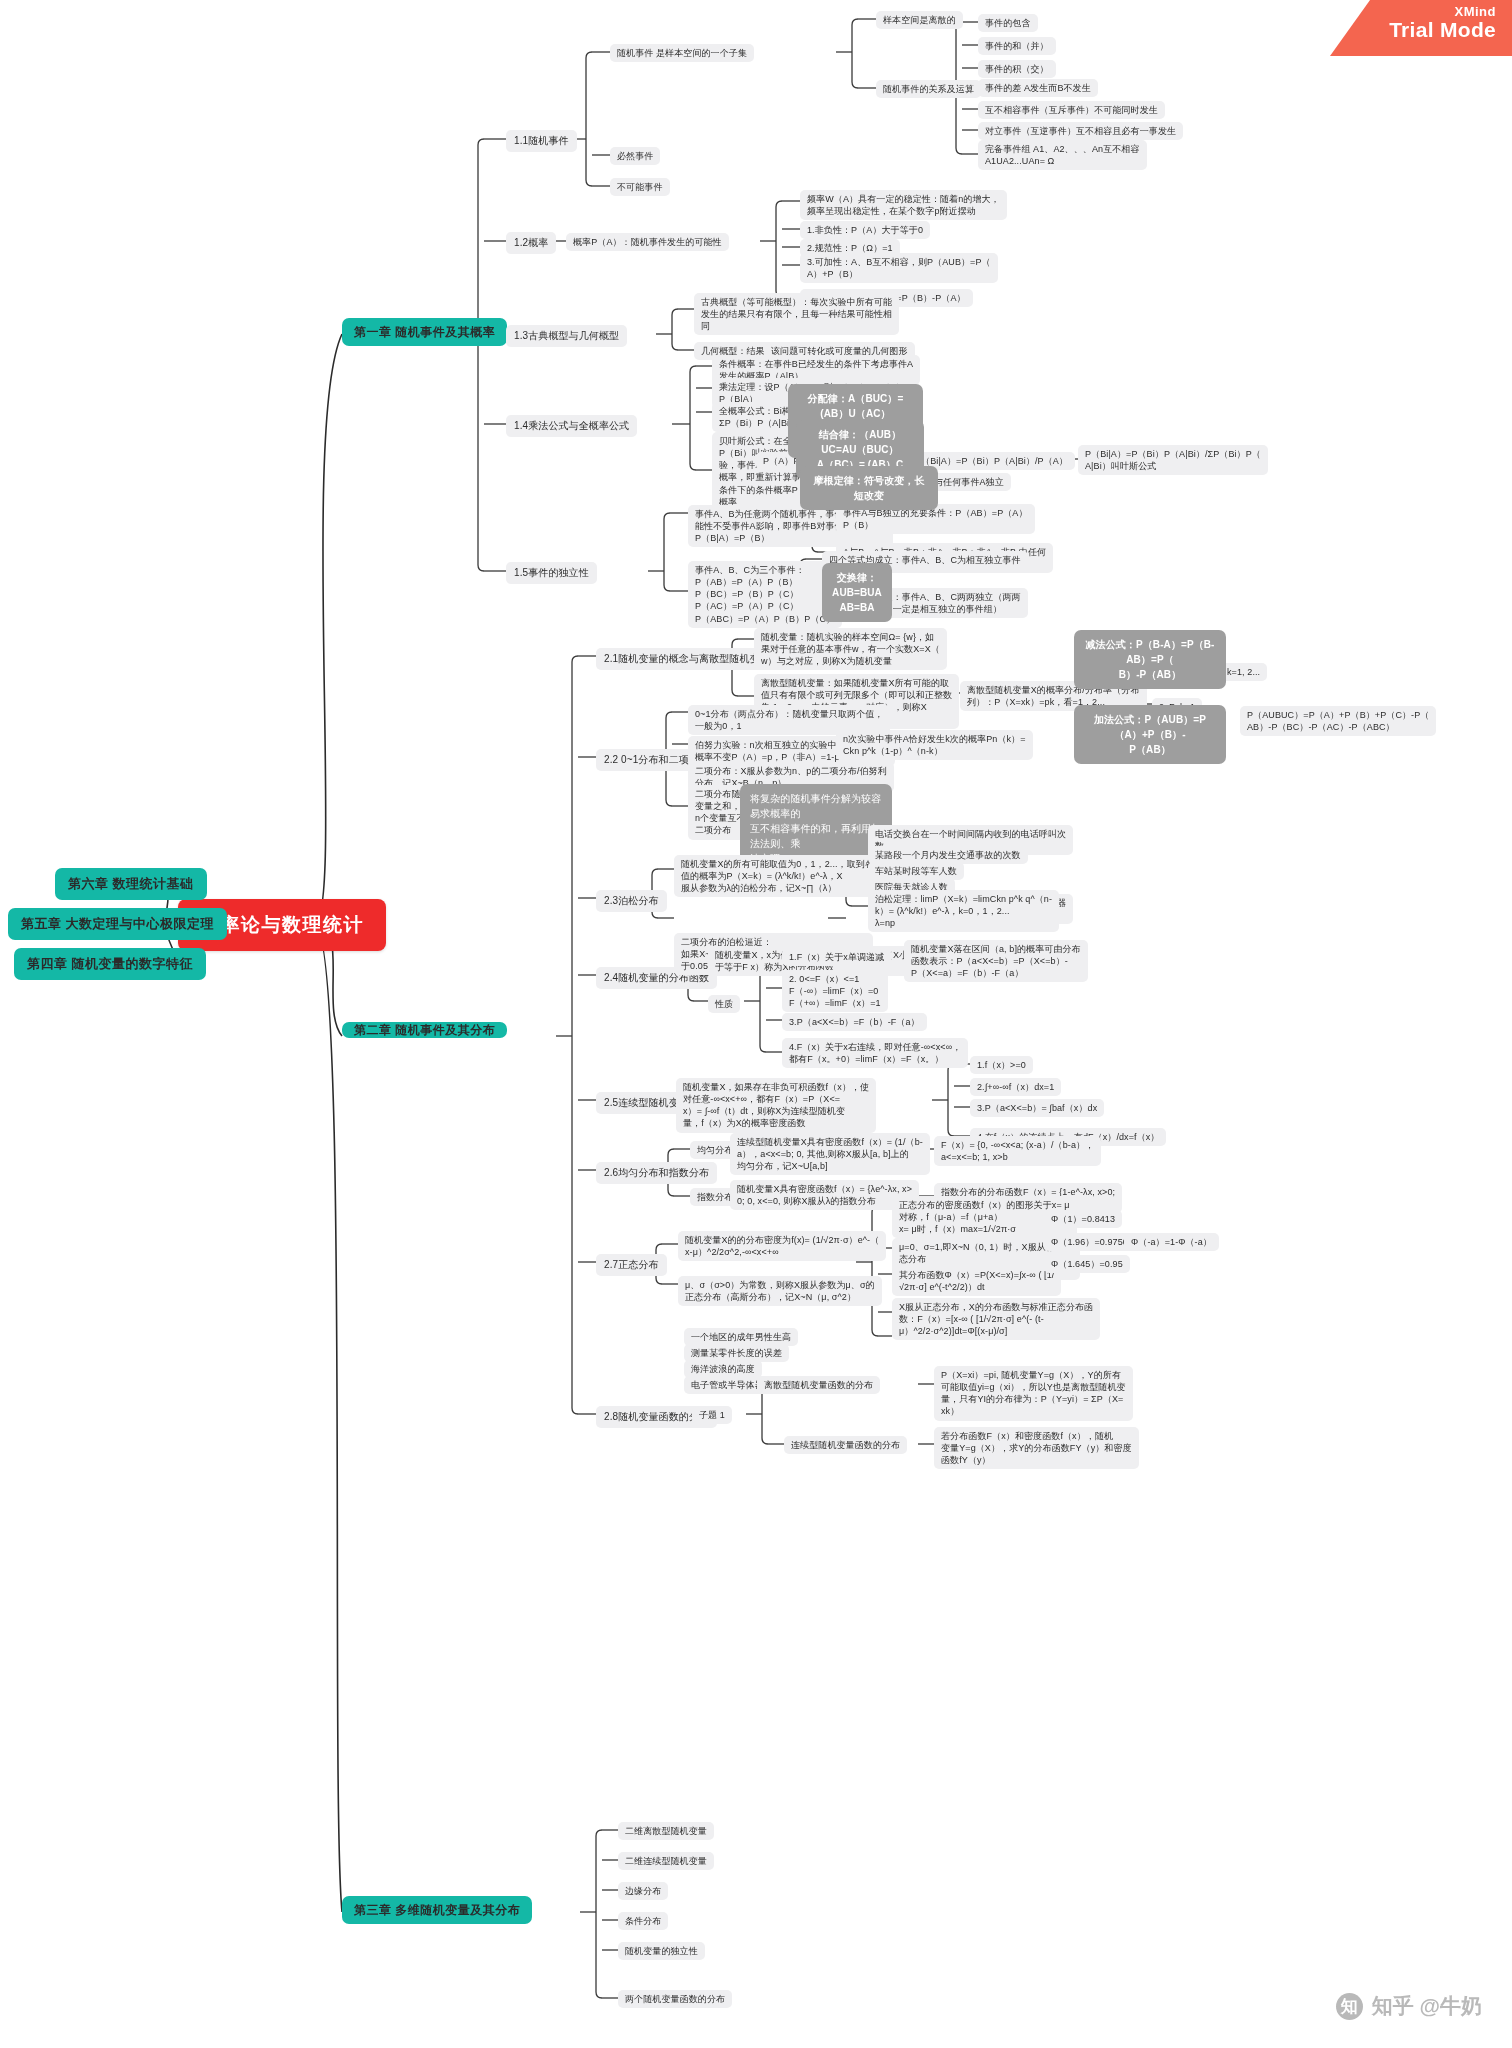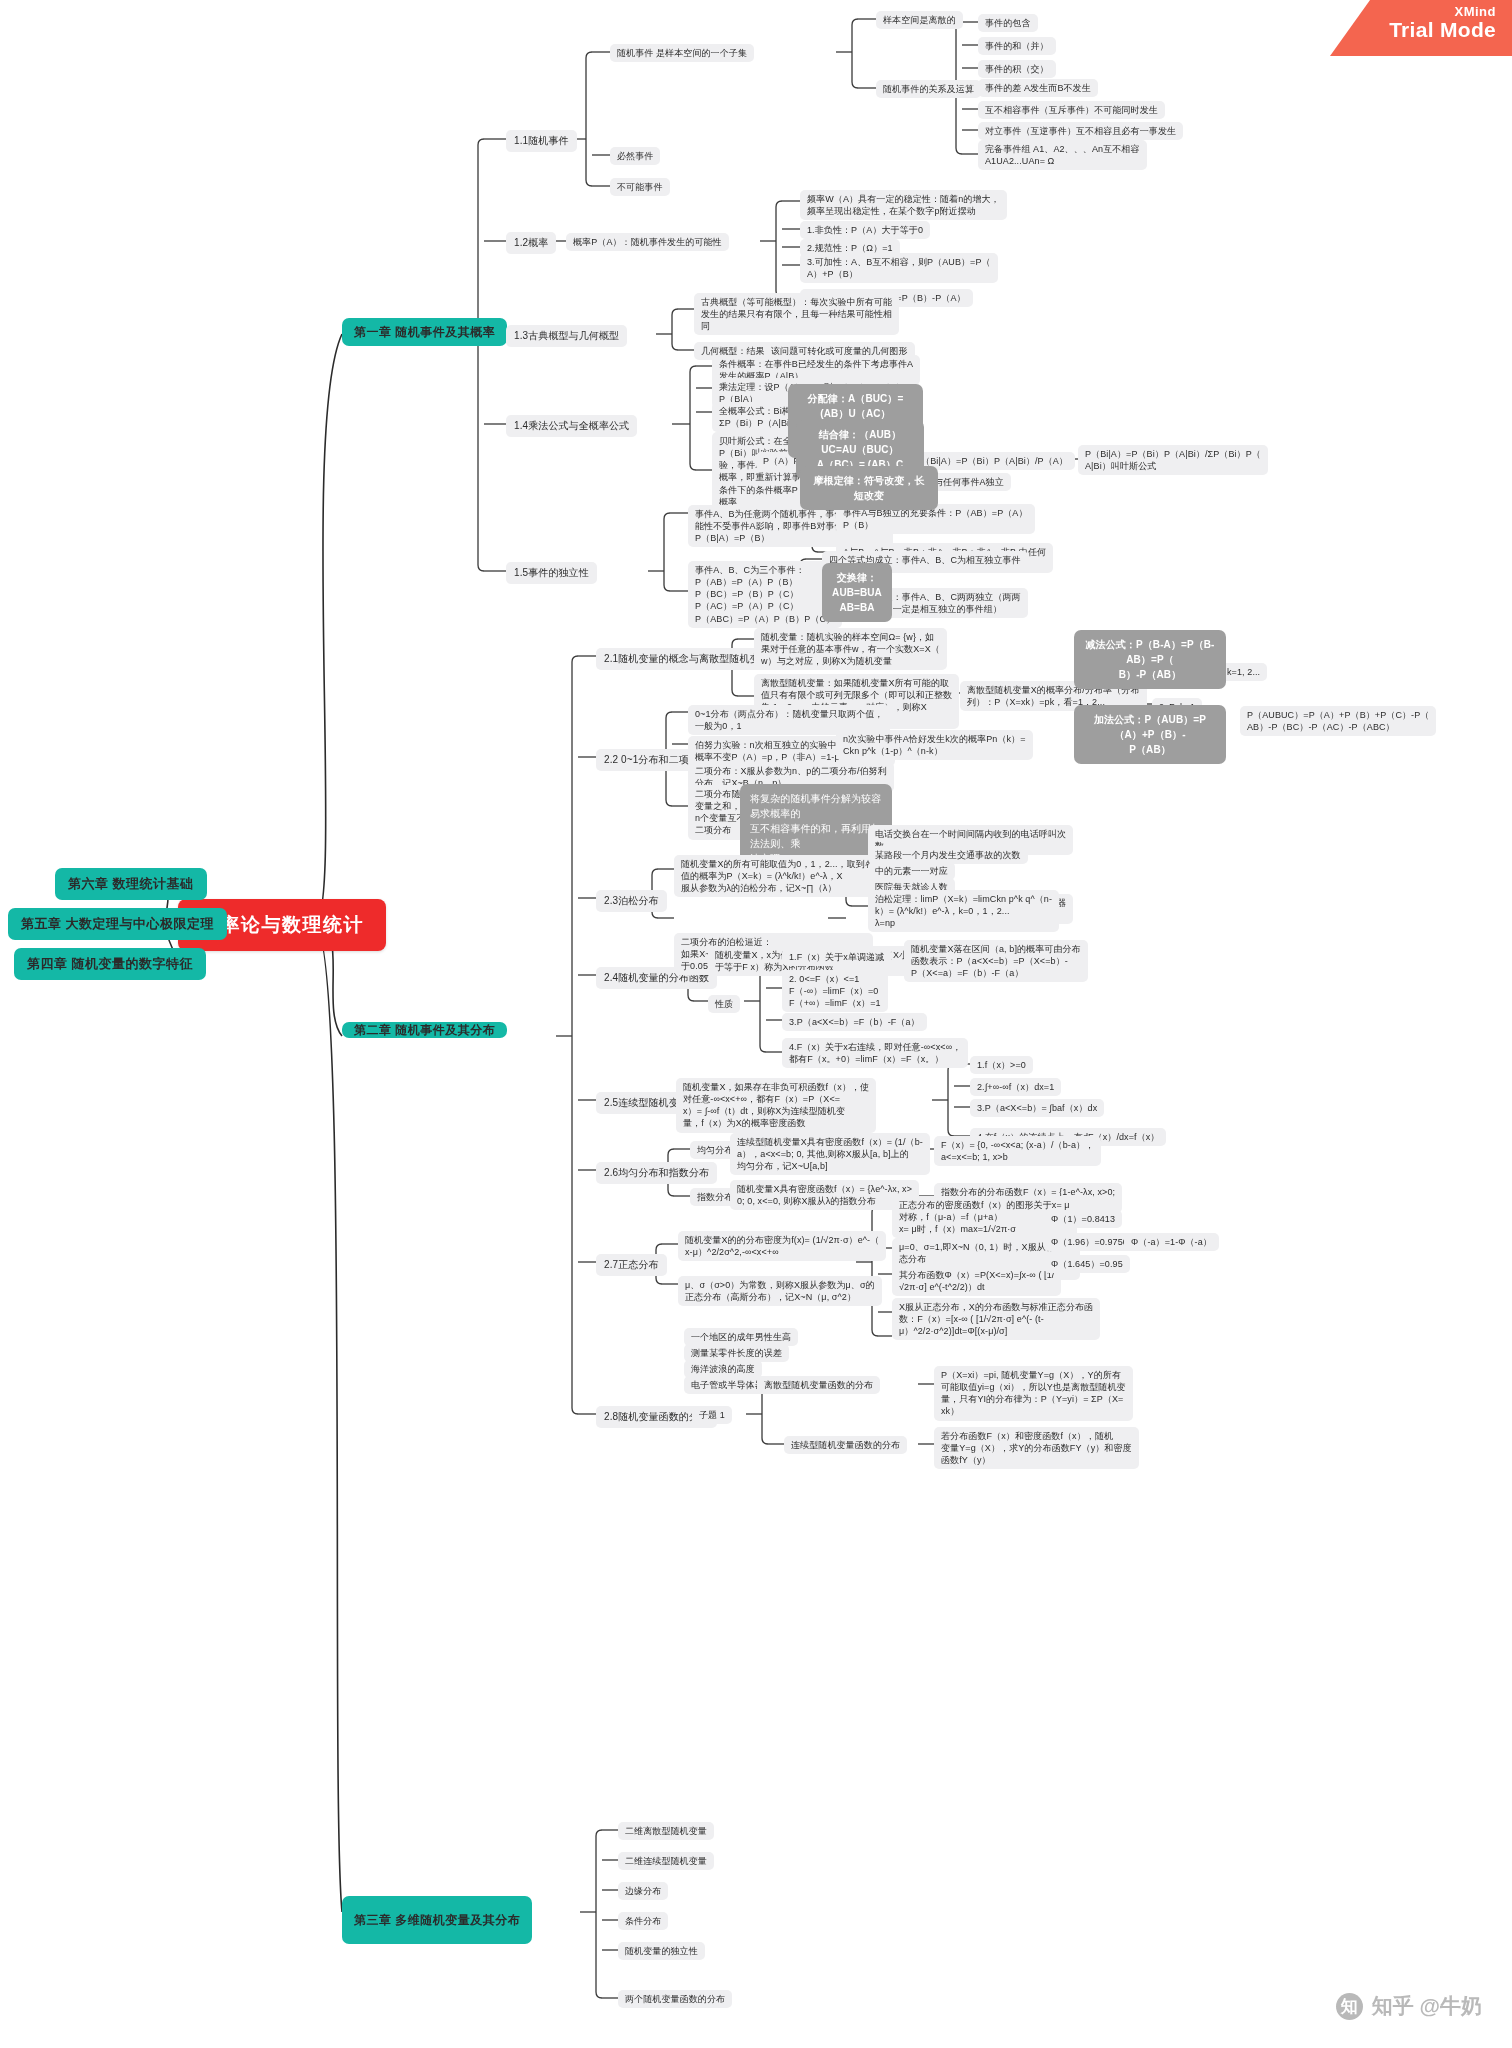--- a/index.html
+++ b/index.html
@@ -408,21 +408,21 @@
 
   <div class="node" style="left:674px;top:855px;">随机变量X的所有可能取值为0，1，2...，取到各
 值的概率为P（X=k）= (λ^k/k!）e^-λ，X
 服从参数为λ的泊松分布，记X~∏（λ）</div>
   <div class="node" style="left:674px;top:904px;margin-top:29px;">二项分布的泊松逼近：
 如果X~B（n，p），当n大于等于30，p小于等
 于0.05时，可利用泊松定理作近似计算</div>
   <div class="node" style="left:868px;top:825px;">电话交换台在一个时间间隔内收到的电话呼叫次
 数</div>
   <div class="node" style="left:868px;top:846px;">某路段一个月内发生交通事故的次数</div>
-  <div class="node" style="left:868px;top:862px;">中的元素一一对应</div>
+  <div class="node" style="left:868px;top:862px;">车站某时段等车人数</div>
   <div class="node" style="left:868px;top:878px;">医院每天就诊人数</div>
   <div class="node" style="left:868px;top:894px;">一个时间间隔内某放射性物质放出的经过计数器
 的α粒子数</div>
   <div class="node" style="left:868px;top:890px;">泊松定理：limP（X=k）=limCkn p^k q^（n-
 k）= (λ^k/k!）e^-λ，k=0，1，2...
 λ=np</div>
 
   <div class="node" style="left:708px;top:946px;">随机变量X，x为任意实数，函数F（x）=P（X小
 于等于F x）称为X的分布函数</div>
   <div class="node" style="left:708px;top:995px;">性质</div>
@@ -486,21 +486,21 @@
   <div class="node" style="left:757px;top:1376px;text-align:right;">离散型随机变量函数的分布</div>
   <div class="node" style="left:784px;top:1436px;">连续型随机变量函数的分布</div>
   <div class="node" style="left:934px;top:1366px;">P（X=xi）=pi, 随机变量Y=g（X），Y的所有
 可能取值yi=g（xi），所以Y也是离散型随机变
 量，只有YI的分布律为：P（Y=yi）= ΣP（X=
 xk）</div>
   <div class="node" style="left:934px;top:1427px;">若分布函数F（x）和密度函数f（x），随机
 变量Y=g（X），求Y的分布函数FY（y）和密度
 函数fY（y）</div>
 
-  <div class="node chapter" style="left:342px;top:1896px;font-size:12px;padding:16px 12px;">第三章 多维随机变量及其分布</div>
+  <div class="node chapter" style="left:342px;top:1896px;font-size:12px;padding:6px 12px;">第三章 多维随机变量及其分布</div>
   <div class="node" style="left:618px;top:1822px;text-align:center;">二维离散型随机变量</div>
   <div class="node" style="left:618px;top:1852px;">二维连续型随机变量</div>
   <div class="node" style="left:618px;top:1882px;">边缘分布</div>
   <div class="node" style="left:618px;top:1912px;">条件分布</div>
   <div class="node" style="left:618px;top:1942px;">随机变量的独立性</div>
   <div class="node" style="left:618px;top:1990px;">两个随机变量函数的分布</div>
 
   <div class="badge">
     <div class="b1">XMind</div>
     <div class="b2">Trial Mode</div>

